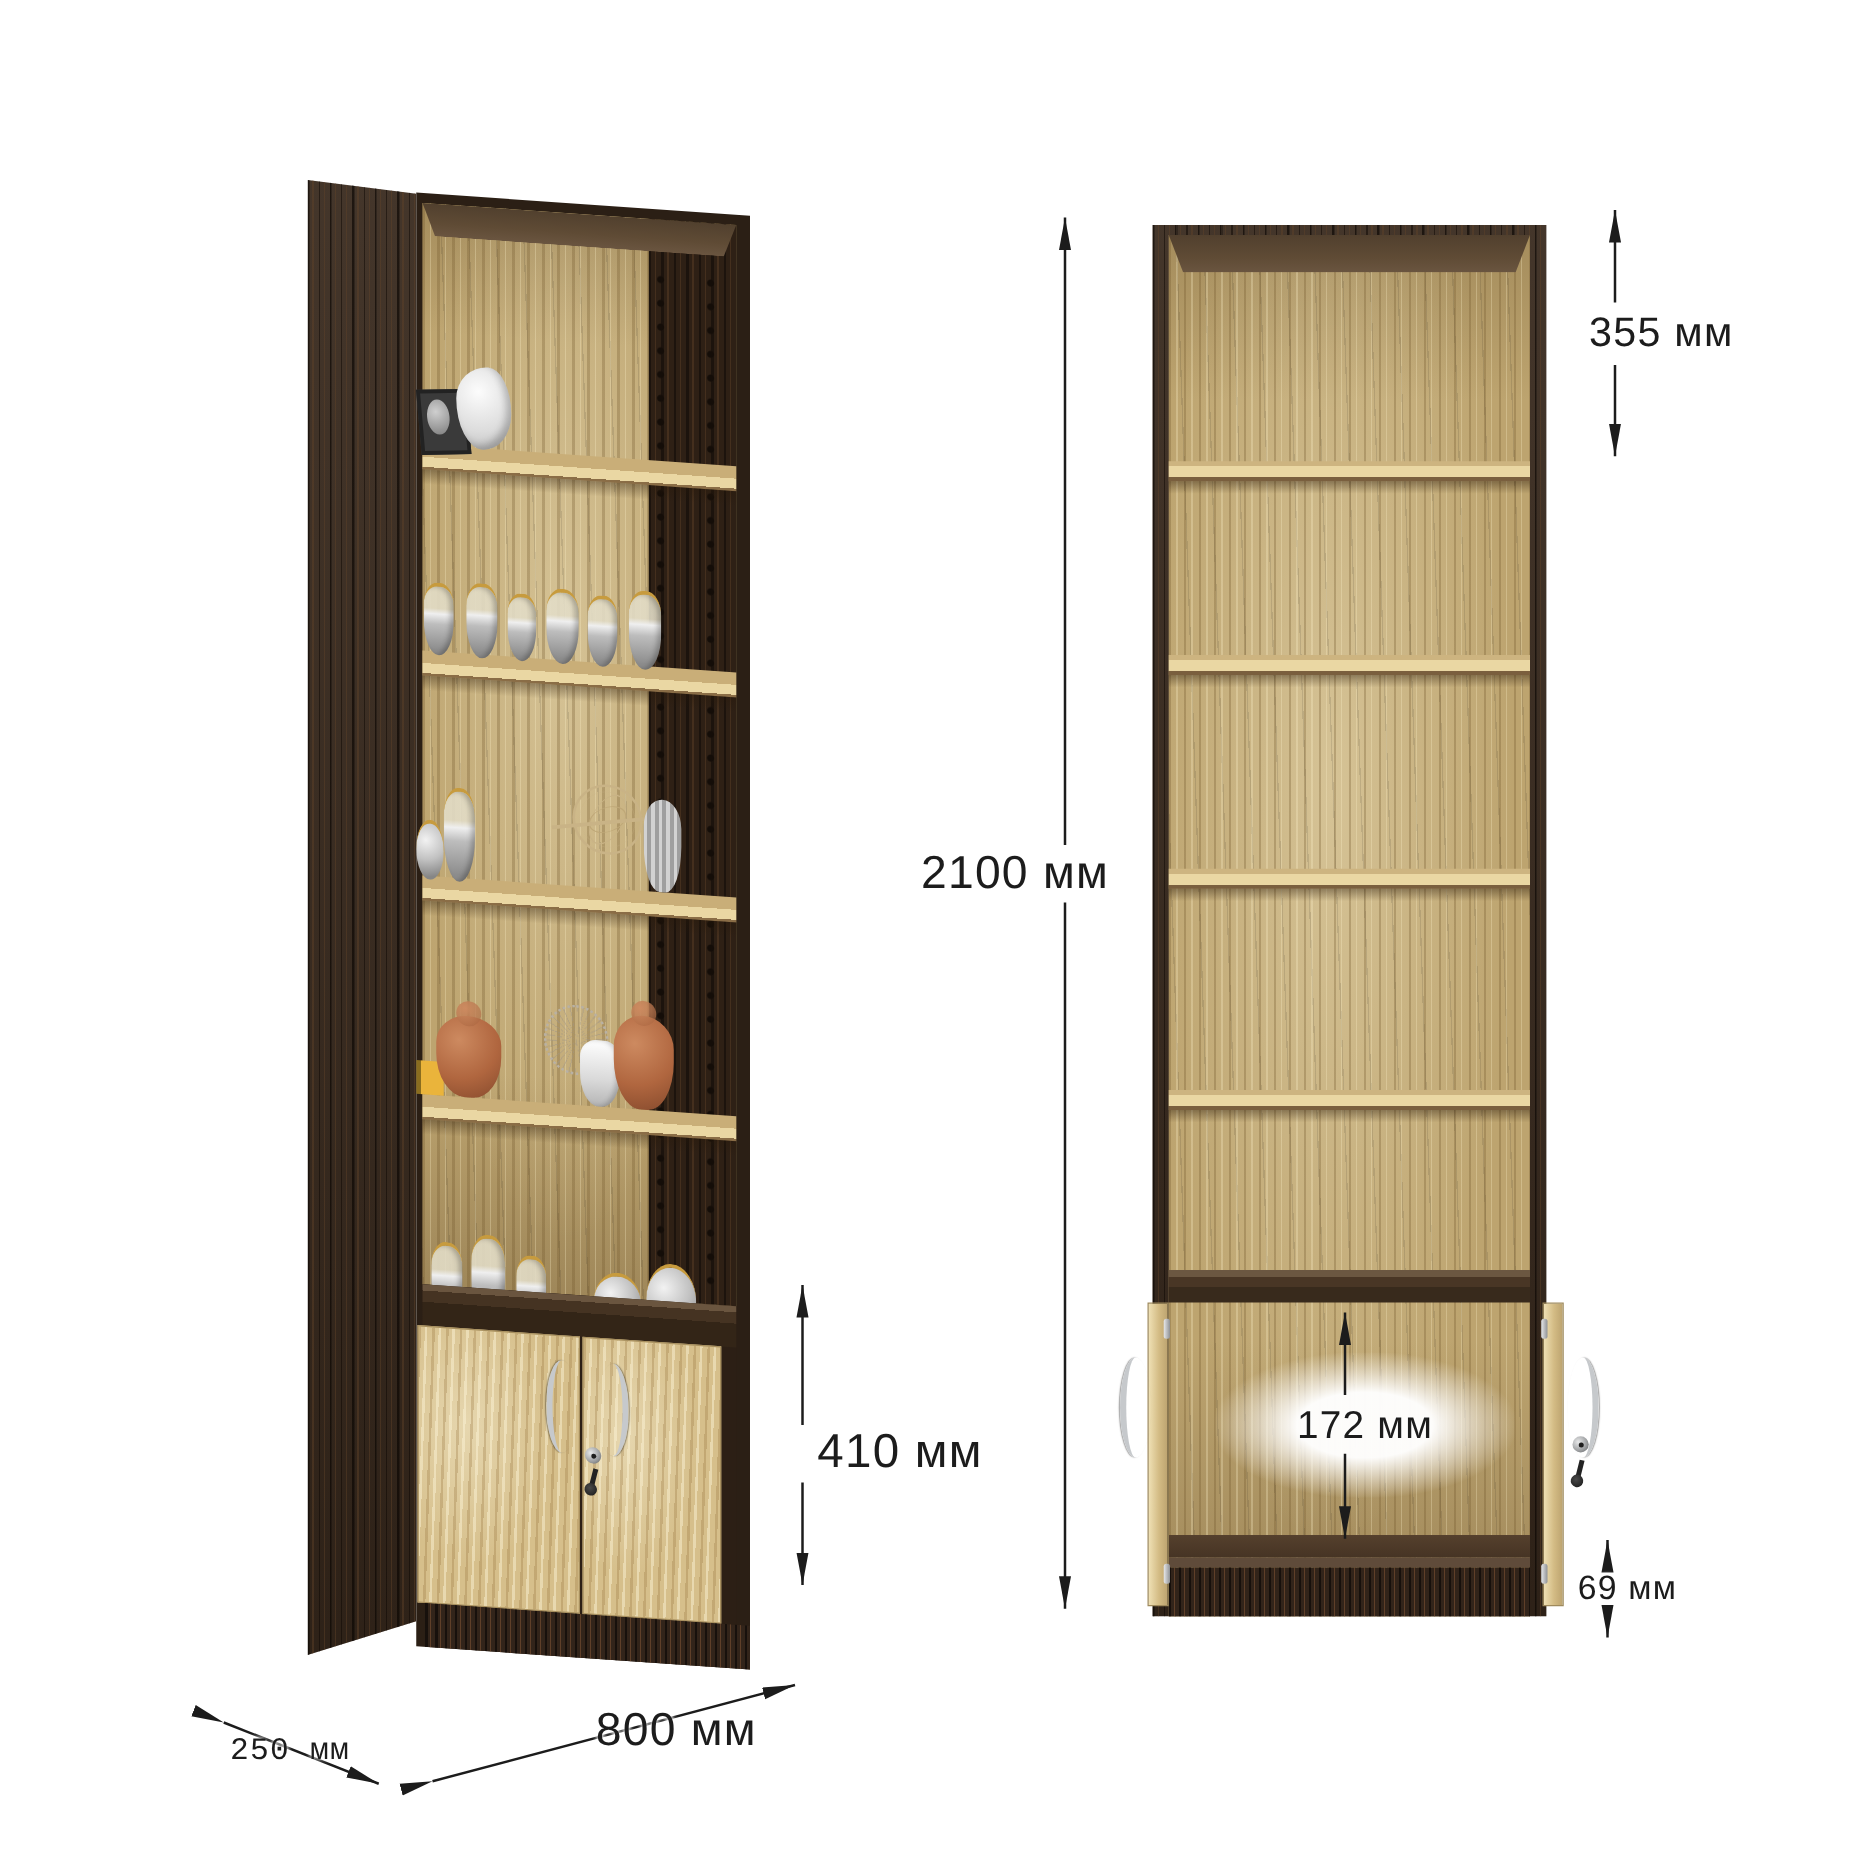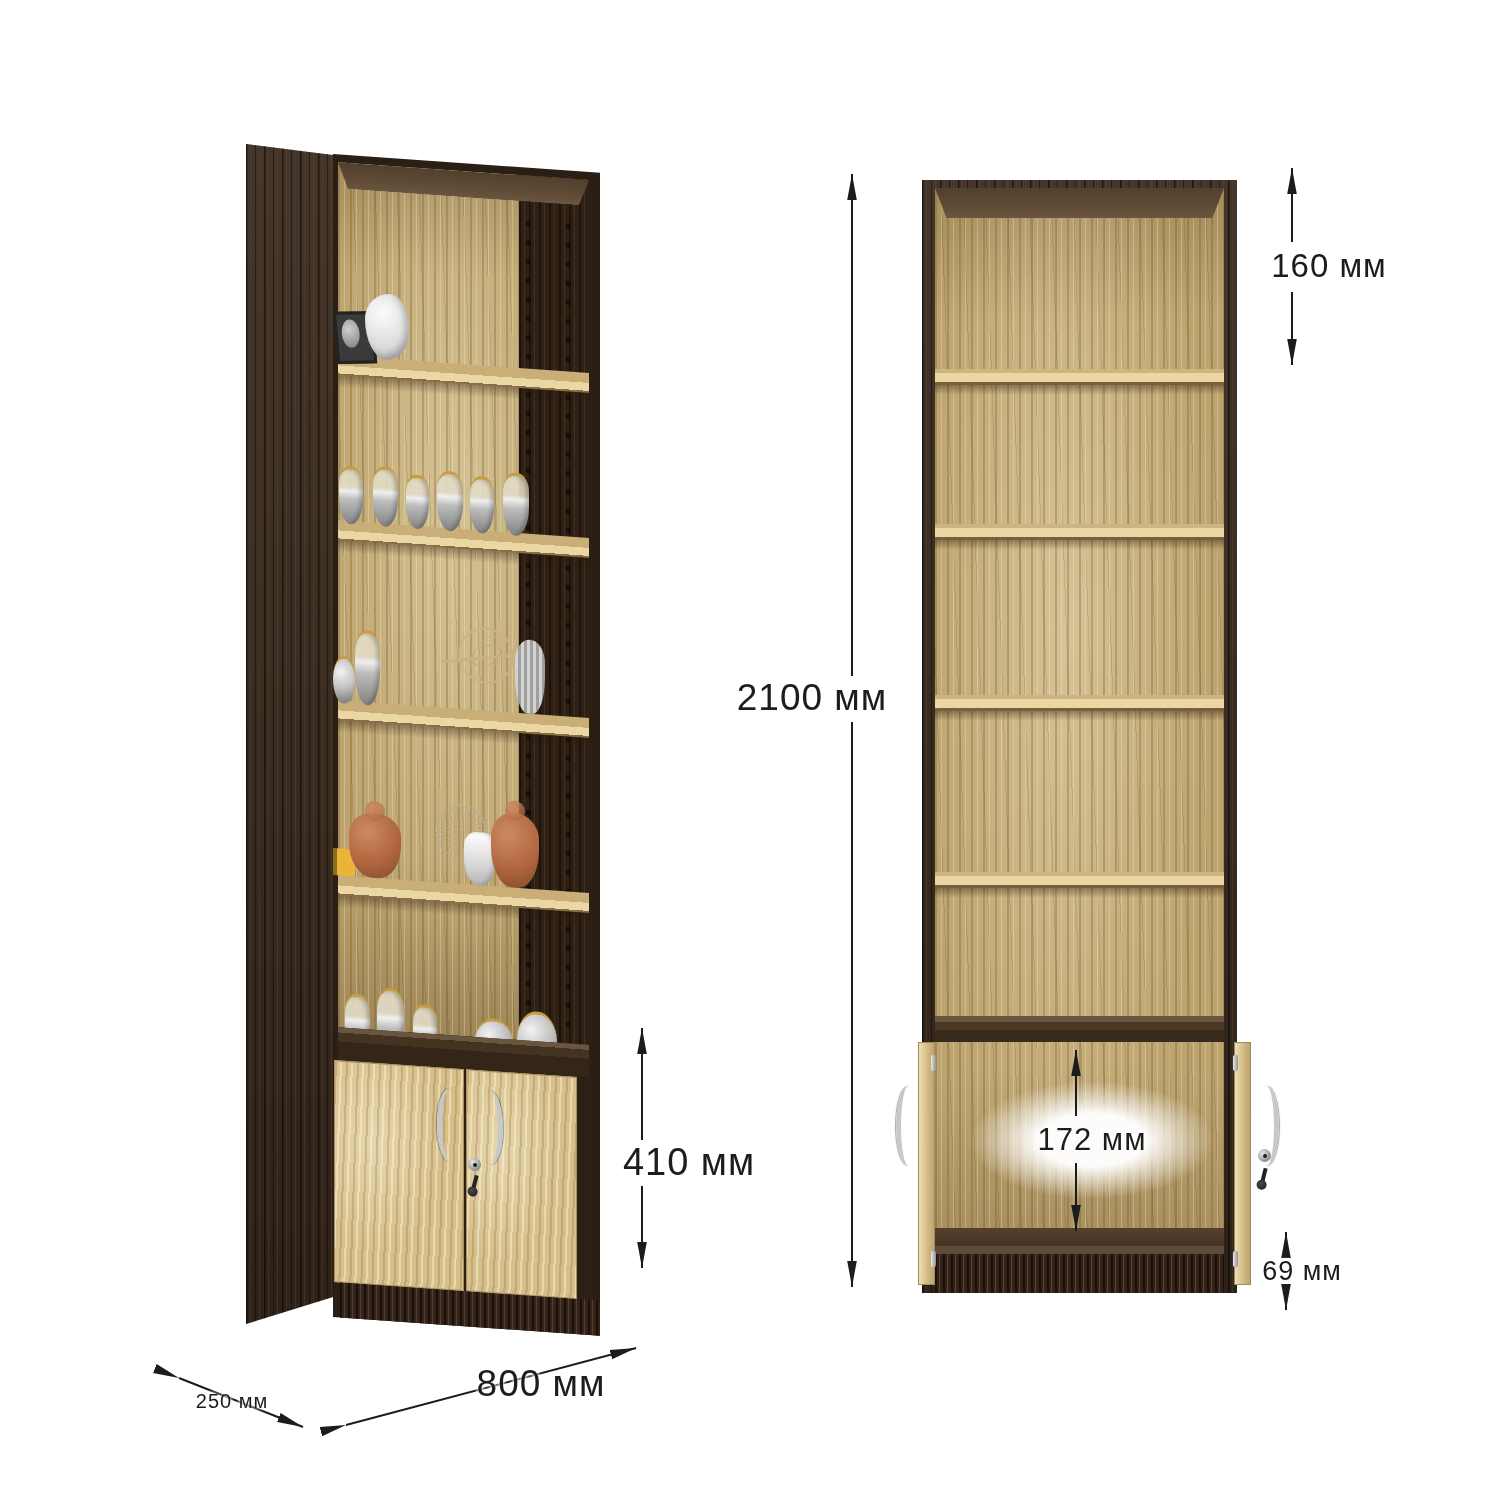--- a/index.html
+++ b/index.html
@@ -122,25 +122,25 @@
   
   .logo{left:630px;top:684px;font-size:128px;font-weight:bold;letter-spacing:-10px;
     color:#7ed0c4;line-height:110px;z-index:5;}
   .glow{left:972px;top:1082px;width:240px;height:116px;z-index:6;
     background:radial-gradient(ellipse at center,rgba(255,255,255,.97) 0 32%,rgba(255,255,255,0) 72%);}
   svg.dims{position:absolute;left:0;top:0;z-index:7;}
   .dim{position:absolute;transform:translate(-50%,-50%);white-space:nowrap;color:#1c1c1c;
     letter-spacing:1px;z-index:8;text-shadow:0 0 4px #fff,0 0 4px #fff;}
   .d-2100{left:812px;top:698px;font-size:37px;text-align:center;}
   .d-307{left:1329px;top:266px;font-size:33px;}
-  .d-410{left:689px;top:1162px;font-size:38px;}
+  .d-410{left:720px;top:1162px;font-size:38px;}
   .d-383{left:1092px;top:1140px;font-size:31px;}
   .d-69{left:1302px;top:1271px;font-size:27px;}
   .d-600{left:541px;top:1384px;font-size:37px;}
-  .d-250{left:232px;top:1401px;font-size:20px;}
+  .d-250{left:232px;top:1401px;font-size:25px;font-family:Liberation Mono, monospace;}
 </style>
 </head>
 <body>
 
 <div class="stage">
 
   <div>
     <div class="abs lu-side wood-dark"></div>
 
     <div class="abs lu-front">
@@ -241,20 +241,20 @@
       <line x1="1076" y1="1116" x2="1076" y2="1050" marker-end="url(#ah)"></line>
       <line x1="1076" y1="1163" x2="1076" y2="1231" marker-end="url(#ah)"></line>
       <line x1="1286" y1="1257" x2="1286" y2="1232" marker-end="url(#ah)"></line>
       <line x1="1286" y1="1286" x2="1286" y2="1310" marker-end="url(#ah)"></line>
       <line x1="346" y1="1425" x2="636" y2="1348" marker-start="url(#ah)" marker-end="url(#ah)"></line>
       <line x1="179" y1="1378" x2="303" y2="1427" marker-start="url(#ah)" marker-end="url(#ah)"></line>
     </g>
   </svg>
 
   <div class="dim d-2100">2100 мм</div>
-  <div class="dim d-307">160 мм</div>
+  <div class="dim d-307">355 мм</div>
   <div class="dim d-410">410 мм</div>
   <div class="dim d-383">172 мм</div>
   <div class="dim d-69">69 мм</div>
   <div class="dim d-600">800 мм</div>
   <div class="dim d-250">250 мм</div>
 
 </div>
 
 </body></html>

